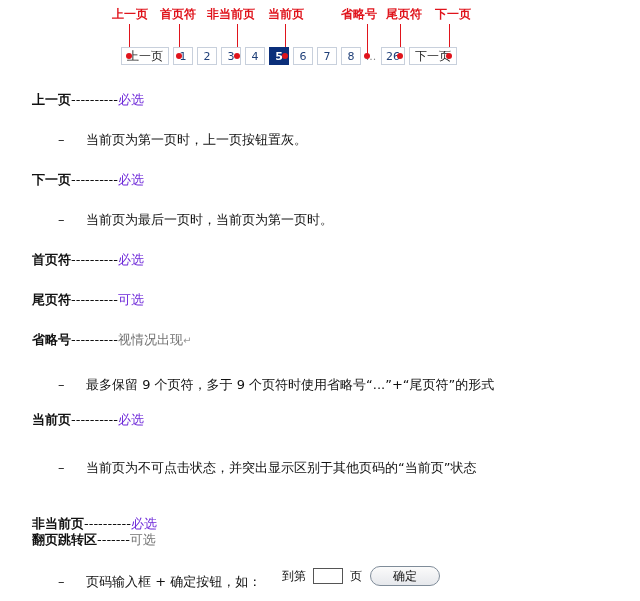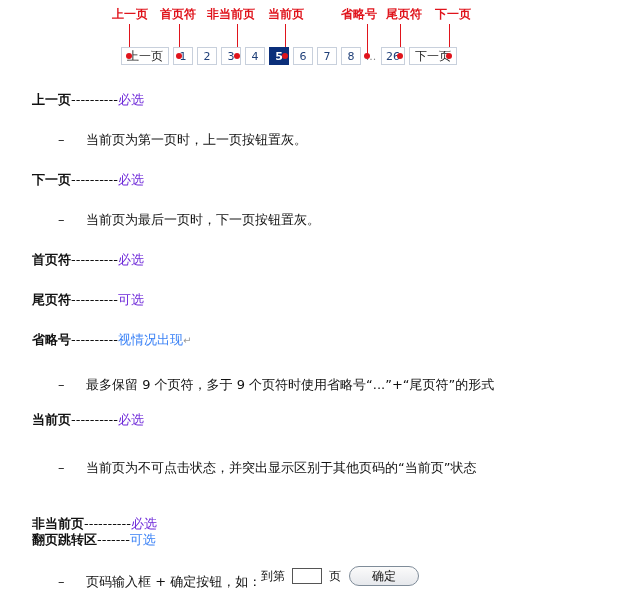--- a/index.html
+++ b/index.html
@@ -18,26 +18,26 @@
   .pbtn.cur { background:#0b2f7a; color:#fff; border-color:#0b2f7a; font-weight:bold; }
   .pbtn.w20 { width:20px; }
   .pbtn.w24 { width:24px; }
   .ell { font-size:11px; color:#888; width:12px; text-align:center; }
 
   
   .head { position:absolute; left:32px; font-size:13px; white-space:nowrap; }
   .head b { font-weight:bold; color:#111; }
   .head .dash { color:#111; letter-spacing:0px; }
   .head .req { color:#6d28d9; }
-  .head .plain { color:#3b82f6; }
+  .head .plain { color:#737373; }
   .head .ret { color:#999; font-size:10px; }
   .bullet { position:absolute; left:58px; font-size:13px; white-space:nowrap; color:#111; }
   .bullet .mark { display:inline-block; width:28px; }
 
-  .jump { position:absolute; left:261px; top:566px; display:flex; align-items:center; gap:4px; font-size:12px; }
+  .jump { position:absolute; left:282px; top:566px; display:flex; align-items:center; gap:4px; font-size:12px; }
   .jump .box { width:28px; height:14px; border:1px solid #555; margin:0 3px; }
   .jump .ok { width:68px; height:18px; border:1px solid #7f8c99; border-radius:10px;
               background:linear-gradient(#fbfbfb,#e6e8ec); font-size:12px; display:flex; align-items:center; justify-content:center; margin-left:4px; }
 </style>
 </head>
 <body>
 
 <div class="annot" style="left:130px">上一页</div>
 <div class="annot" style="left:178px">首页符</div>
 <div class="annot" style="left:231px">非当前页</div>
@@ -81,21 +81,21 @@
   <b>上一页</b><span class="dash">----------</span><span class="req">必选</span>
 </div>
 <div class="bullet" style="top:131px">
   <span class="mark">–</span><span>当前页为第一页时，上一页按钮置灰。</span>
 </div>
 
 <div class="head" style="top:171px">
   <b>下一页</b><span class="dash">----------</span><span class="req">必选</span>
 </div>
 <div class="bullet" style="top:211px">
-  <span class="mark">–</span><span>当前页为最后一页时，下一页按钮置灰。</span>
+  <span class="mark">–</span><span>当前页为最后一页时，当前页为第一页时。</span>
 </div>
 
 <div class="head" style="top:251px">
   <b>首页符</b><span class="dash">----------</span><span class="req">必选</span>
 </div>
 
 <div class="head" style="top:291px">
   <b>尾页符</b><span class="dash">----------</span><span class="req">可选</span>
 </div>
 

